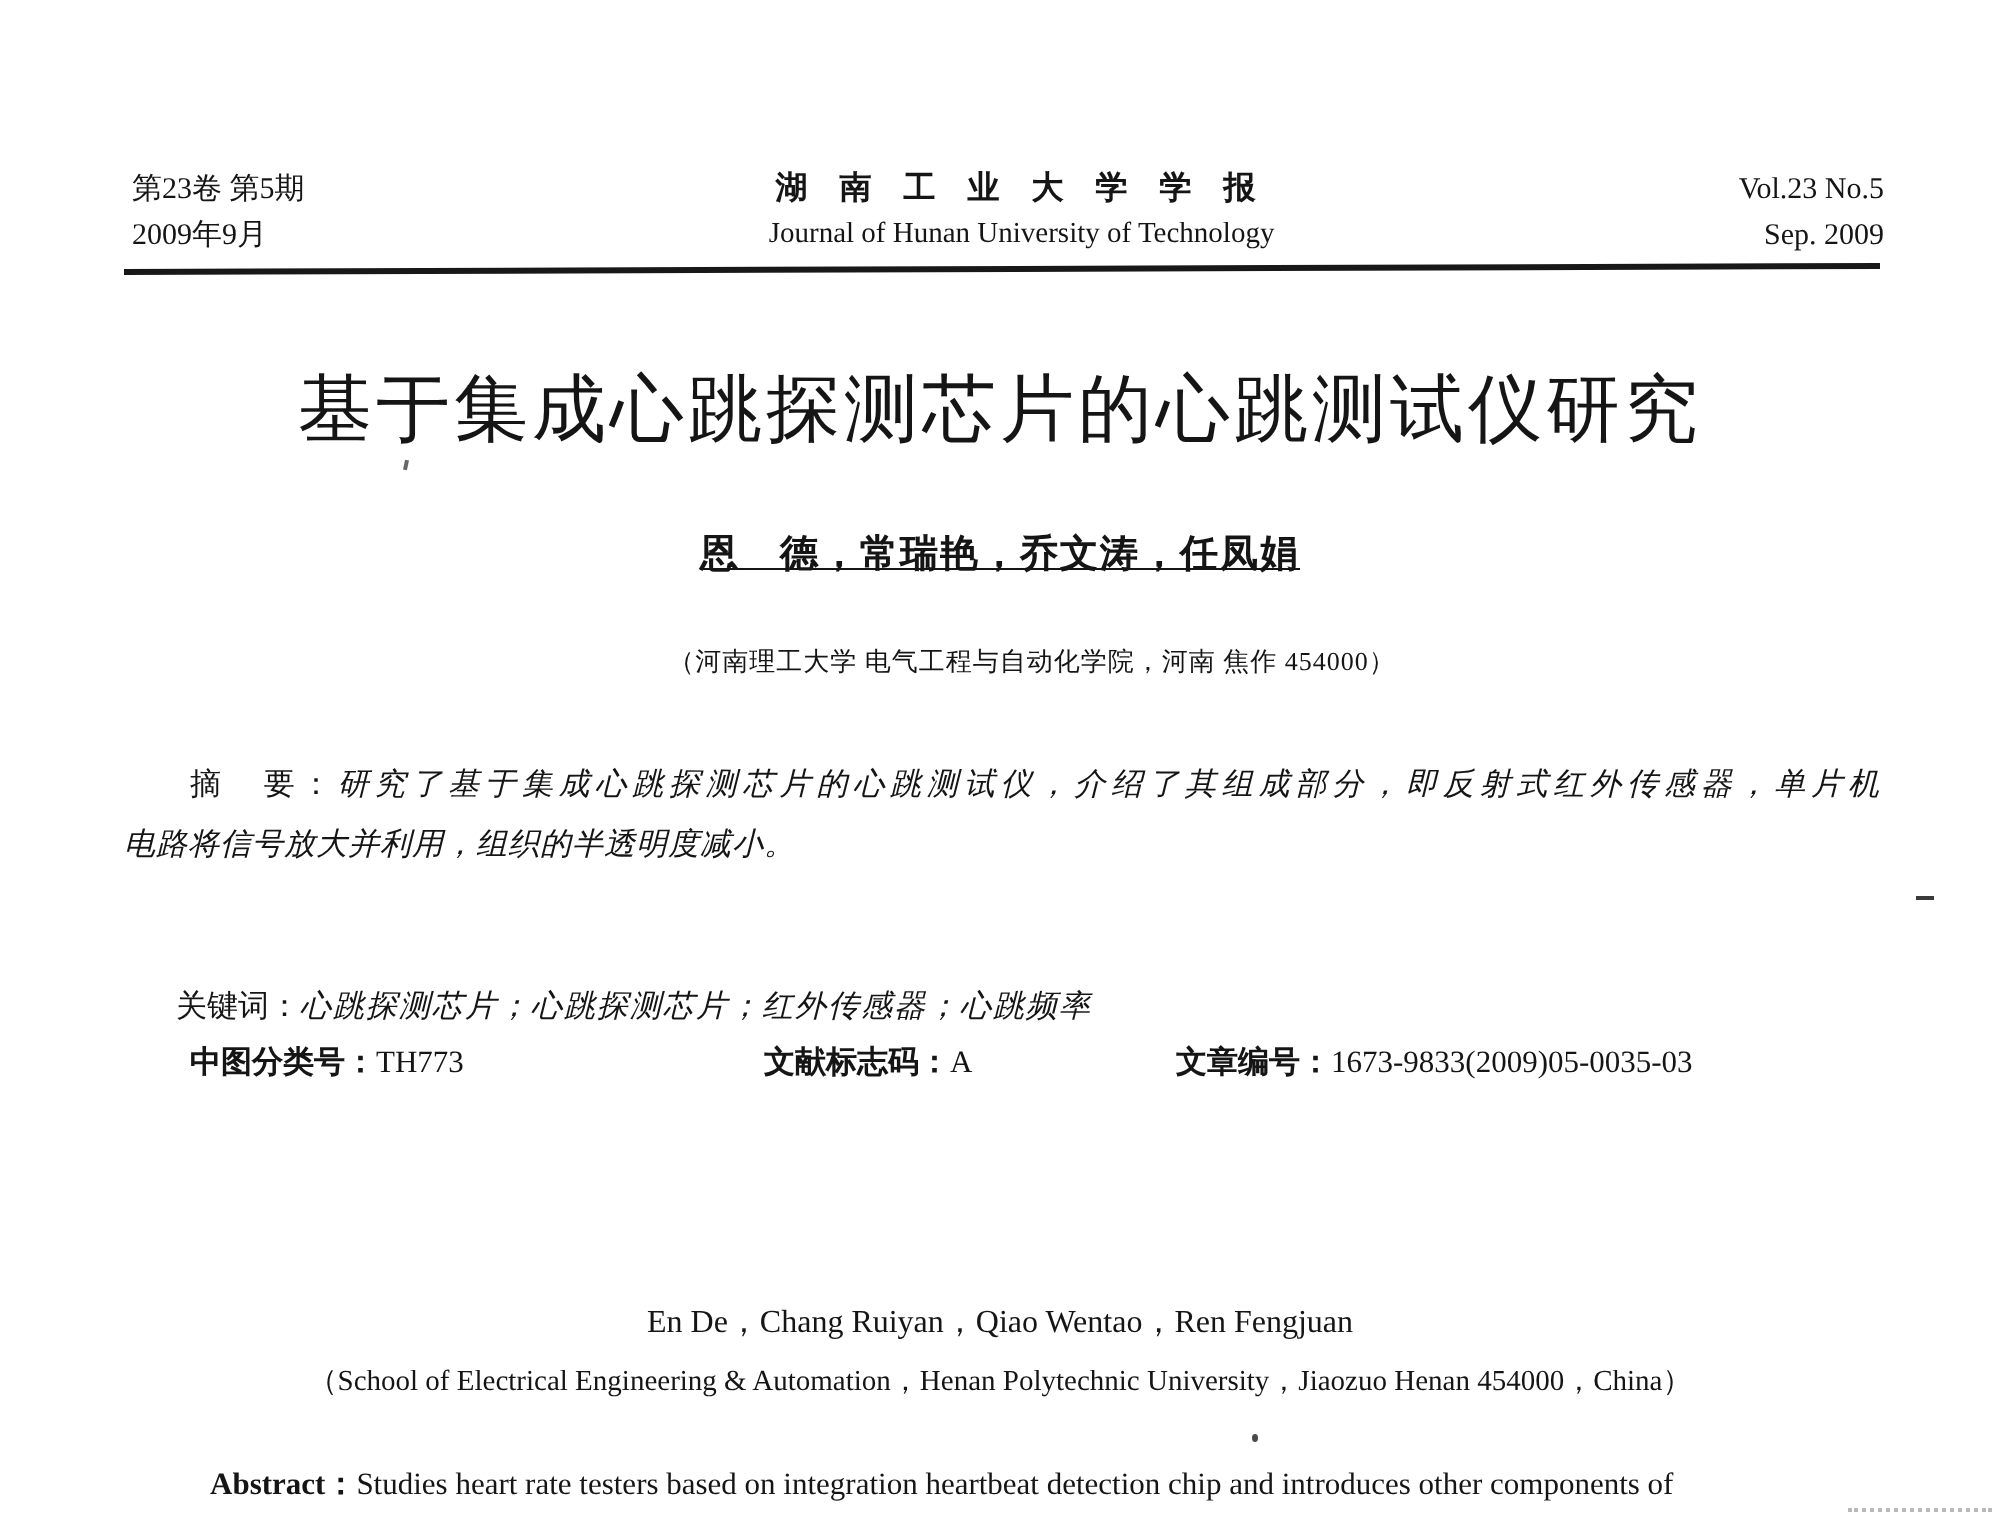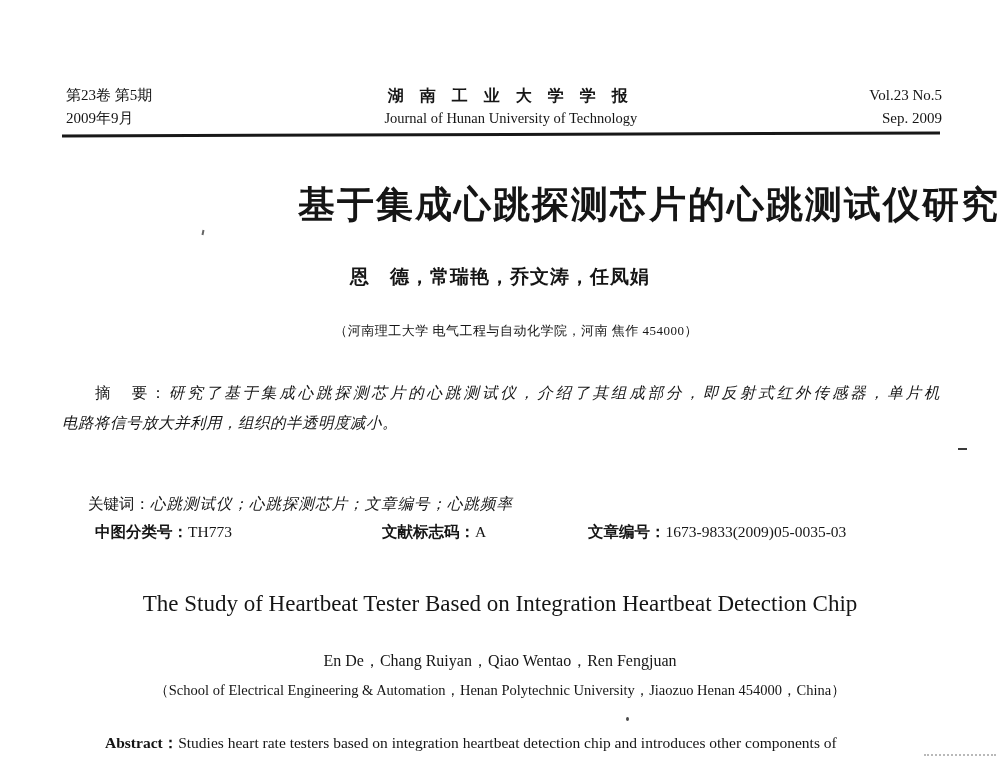--- a/index.html
+++ b/index.html
@@ -18,21 +18,21 @@
   }
 
   
   .header {
     position: absolute;
     top: 84px;
     left: 66px;
     right: 58px;
     display: flex;
     justify-content: space-between;
-    align-items: center;
+    align-items: flex-start;
   }
   .hdr-left { text-align: left; font-size: 15px; line-height: 23px; white-space: nowrap; }
   .hdr-center { text-align: center; flex: 1; }
   .hdr-center .cn {
     font-weight: bold;
     font-size: 16px;
     letter-spacing: 6px;
     line-height: 22px;
     white-space: nowrap;
   }
@@ -51,36 +51,37 @@
     background: #181818;
     transform: rotate(-0.2deg);
   }
 
   
   .title-cn {
     position: absolute;
     top: 180px;
     left: 0;
     width: 100%;
-    text-align: right;
+    text-align: center;
     font-size: 37px;
-    font-weight: bold;
+    font-weight: normal;
     letter-spacing: 2px;
     white-space: nowrap;
   }
   .authors-cn {
     position: absolute;
     top: 264px;
     left: 0;
     width: 100%;
     text-align: center;
     font-size: 19px;
     font-weight: bold;
     letter-spacing: 1px;
     white-space: nowrap;
+    text-decoration: underline;
   }
   .affil-cn {
     position: absolute;
     top: 322px;
     left: 0;
     width: 100%;
     text-align: center;
     font-size: 13px;
     letter-spacing: 0.5px;
     white-space: nowrap;
@@ -211,36 +212,35 @@
   <div class="affil-cn">（河南理工大学 电气工程与自动化学院，河南 焦作 454000）</div>
 
   <div class="abstract-cn">
     <div class="abs-line first">
       <span class="abs-label">摘　要：</span><span>研究了基于集成心跳探测芯片的心跳测试仪，介绍了其组成部分，即反射式红外传感器，单片机</span>
     </div>
     <div class="abs-line last">电路将信号放大并利用，组织的半透明度减小。</div>
   </div>
 
   <div class="keywords-row">
-    <span class="kw-label">关键词：</span><span class="kw-value">心跳测试仪；心跳探测芯片；文章编号；心跳频率</span>
+    <span class="kw-label">关键词：</span><span class="kw-value">心跳探测芯片；心跳探测芯片；红外传感器；心跳频率</span>
   </div>
 
   <div class="clc-row">
     <span class="pair pair-clc">
       <span class="lbl">中图分类号：</span><span>TH773</span>
     </span>
     <span class="pair pair-doc">
       <span class="lbl">文献标志码：</span><span>A</span>
     </span>
     <span class="pair pair-no">
       <span class="lbl">文章编号：</span><span>1673-9833(2009)05-0035-03</span>
     </span>
   </div>
 
-  <div class="title-en">The Study of Heartbeat Tester Based on Integration Heartbeat Detection Chip</div>
   <div class="authors-en">En De，Chang Ruiyan，Qiao Wentao，Ren Fengjuan</div>
   <div class="affil-en">（School of Electrical Engineering &amp; Automation，Henan Polytechnic University，Jiaozuo Henan 454000，China）</div>
   <div class="abstract-en">
     <span class="lbl">Abstract：</span><span>Studies heart rate testers based on integration heartbeat detection chip and introduces other components of</span>
   </div>
 
   <div class="artifact art-dash"></div>
   <div class="artifact art-dot-mid"></div>
   <div class="artifact art-tick"></div>
   <div class="artifact art-dots-br"></div>

